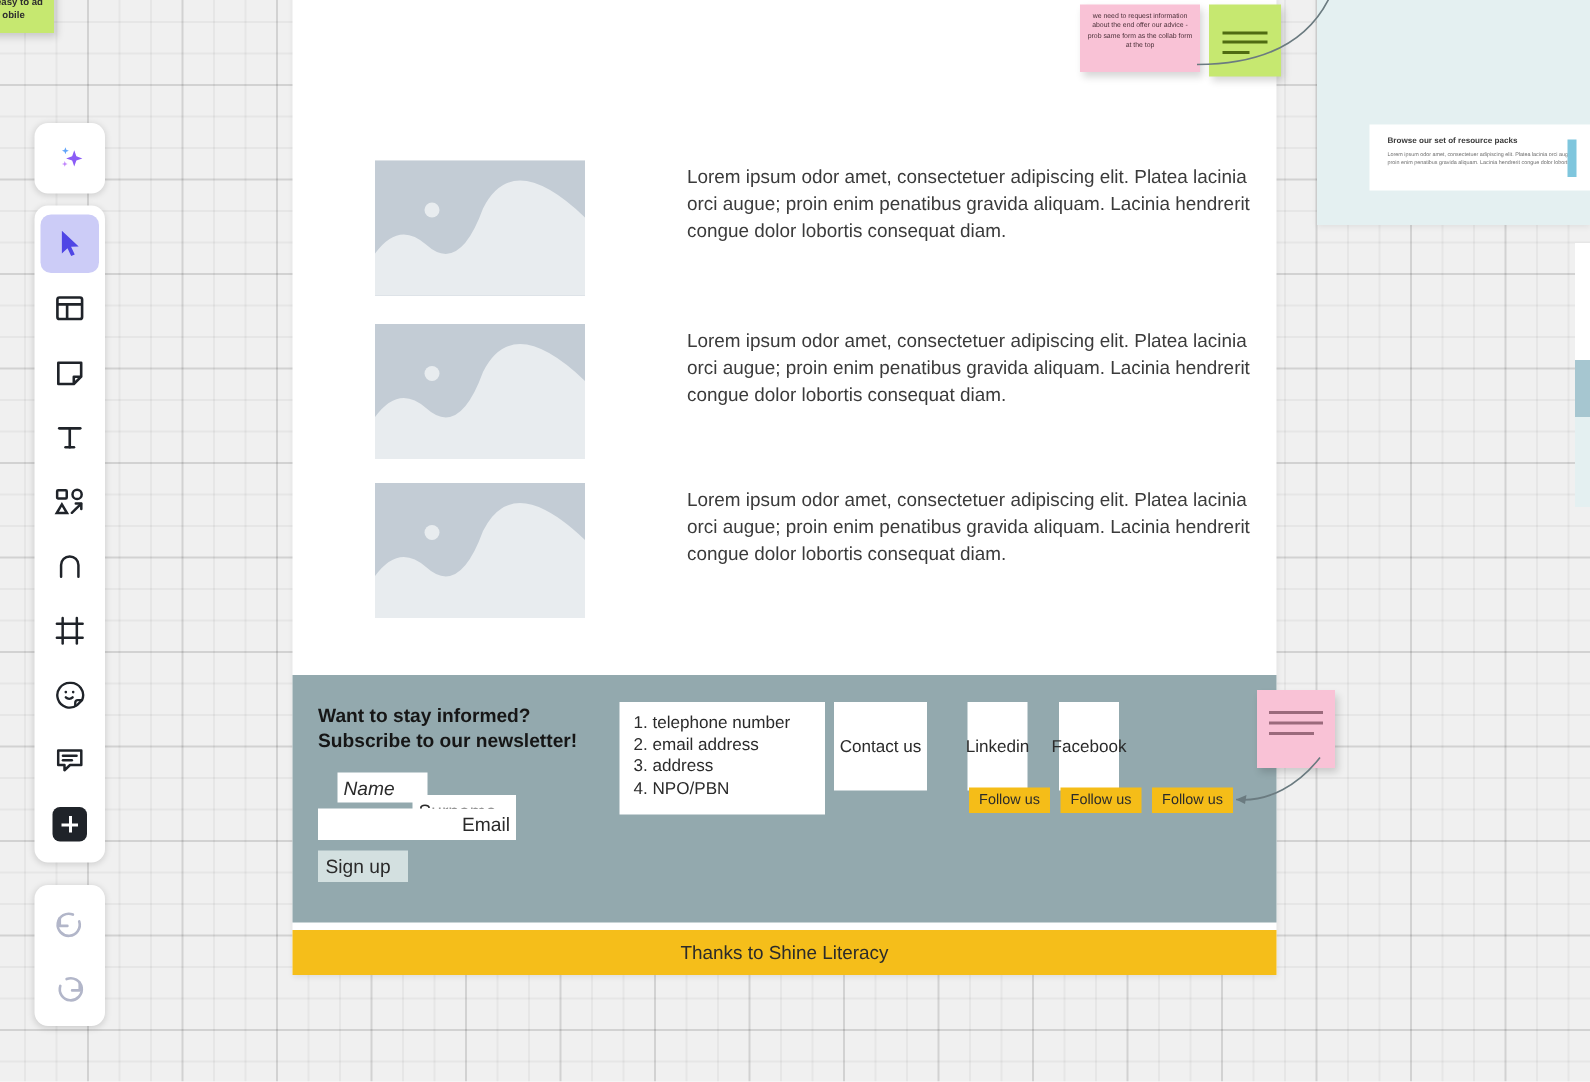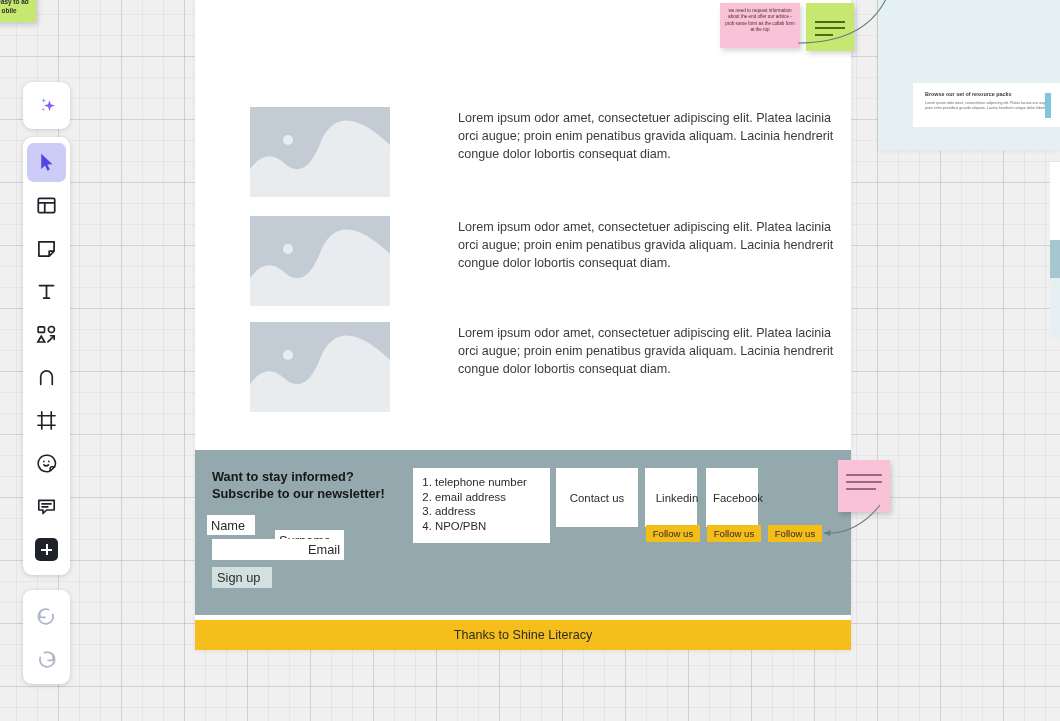--- a/index.html
+++ b/index.html
@@ -50,43 +50,43 @@
   }
   #newsletter-title{
     position:absolute;left:17px;top:18px;width:230px;
     font-size:12.8px;line-height:17px;font-weight:700;color:#161616;
   }
   .txt-field{
     position:absolute;background:#fff;border:none;
     font-family:"Liberation Sans",sans-serif;font-size:12.8px;color:#2a2a2a;
     padding:0 4px;box-sizing:border-box;outline:none;
   }
-  #field-name{left:12px;top:65px;width:48px;height:20px;}
+  #field-name{left:30px;top:65px;width:60px;height:20px;font-style:italic;}
   #field-surname{left:80px;top:62px;width:69px;height:21px;margin-top:18px;}
   #field-email{left:17px;top:89px;width:132px;height:21px;text-align:right;}
   #btn-signup{
     position:absolute;left:17px;top:117px;width:60px;height:21px;
     background:#d3e0e0;border:none;
     font-family:"Liberation Sans",sans-serif;font-size:12.8px;color:#2a2a2a;
     text-align:left;padding-left:5px;cursor:pointer;
   }
 
   #contact-list{
     position:absolute;left:218px;top:18px;width:137px;height:75px;
     background:#fff;
   }
   #contact-list ol{margin:0;padding:7px 0 0 22px;list-style:decimal;}
   #contact-list li{font-size:11.4px;line-height:14.6px;color:#2b2b2b;}
 
   .wbox{
     position:absolute;background:#fff;display:flex;align-items:center;
     justify-content:center;font-size:11.4px;color:#2b2b2b;
   }
-  #box-contact{left:361px;top:18px;width:82px;height:59px;}
-  .social-box{top:18px;width:40px;height:59px;padding-left:12px;}
+  #box-contact{left:361px;top:18px;width:62px;height:59px;}
+  .social-box{top:18px;width:40px;height:59px;}
   #box-li{left:450px;}
   #box-fb{left:511px;}
   #box-ig{left:572px;}
 
   .follow-btn{
     position:absolute;top:75px;width:54px;height:17px;background:#f5bd18;
     display:flex;align-items:center;justify-content:center;
     font-size:9.6px;color:#2b2b2b;cursor:pointer;border:none;
     font-family:"Liberation Sans",sans-serif;
   }

